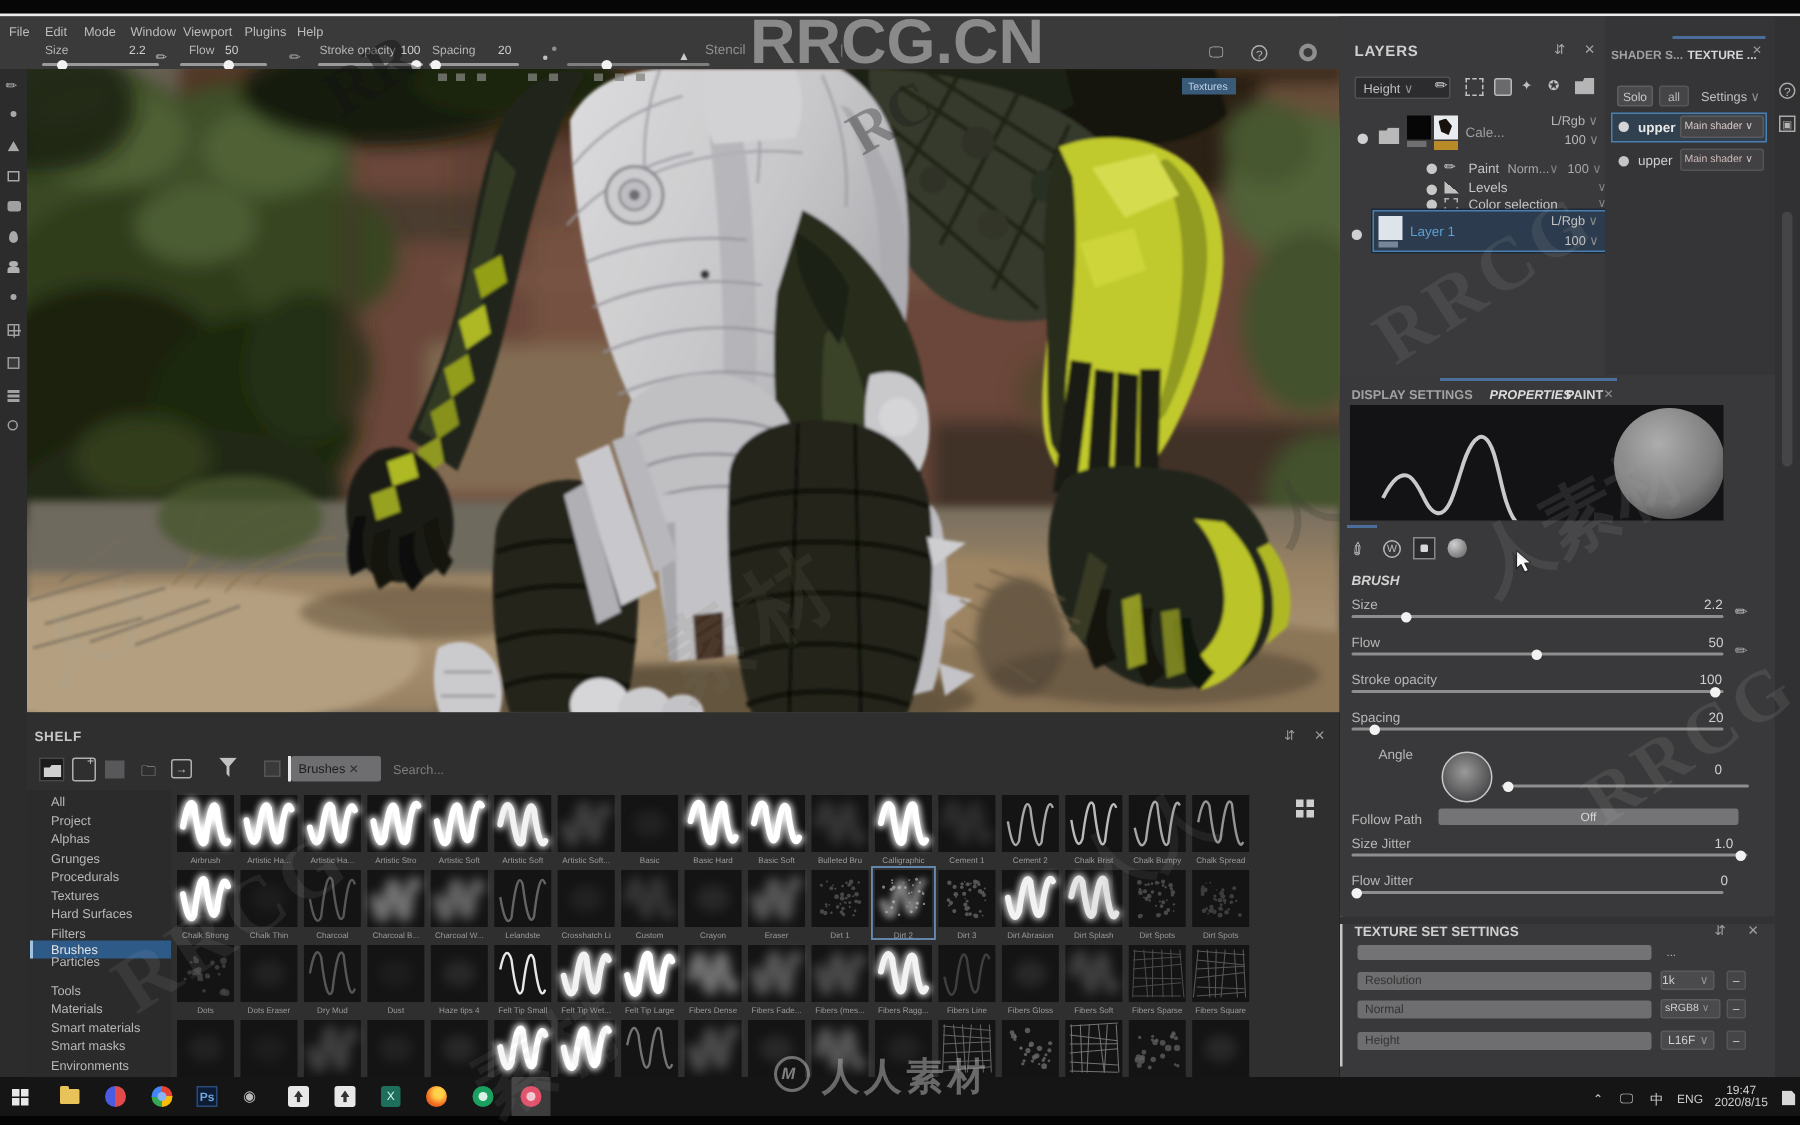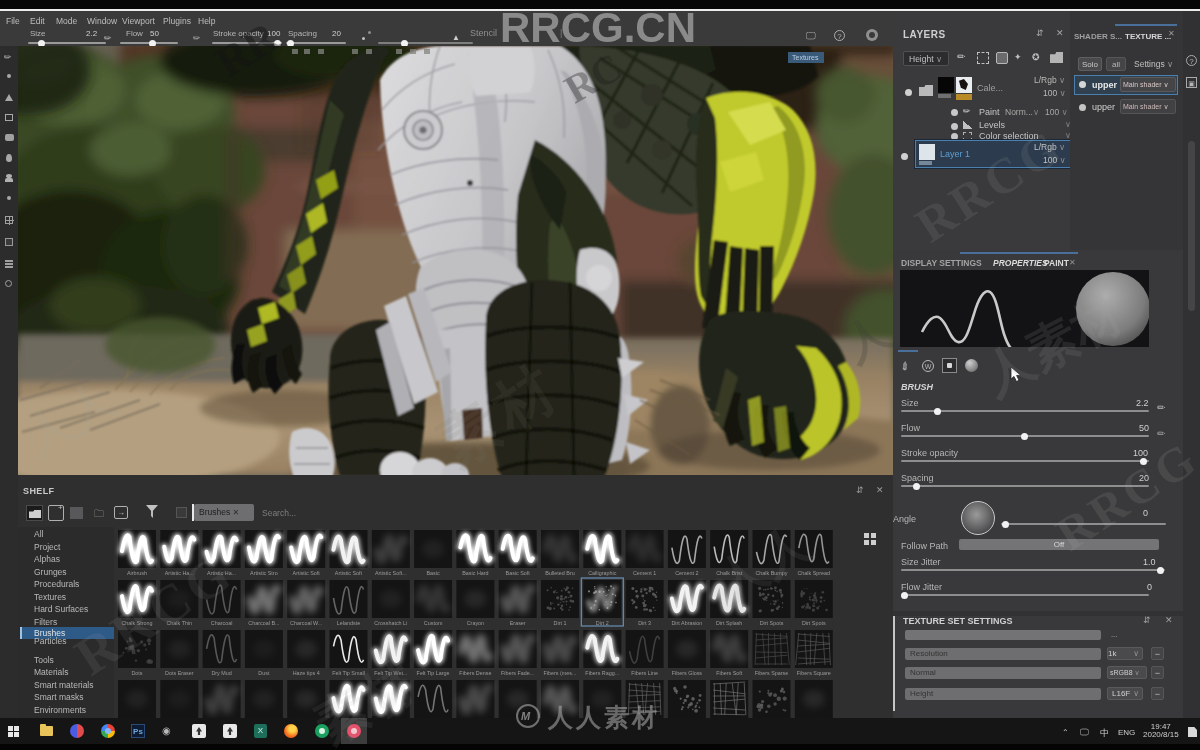--- a/index.html
+++ b/index.html
@@ -939,21 +939,21 @@
   <div class="abs" style="left:290px;top:0;width:17px;height:707px;background:#313133;"></div>
   <div class="abs" style="left:293px;top:44px;width:11px;height:11px;border-radius:50%;border:1px solid #aaa;color:#b5b5b5;font-size:8px;text-align:center;line-height:11px;">?</div>
   <div class="abs" style="left:293px;top:66px;width:11px;height:11px;border:1px solid #aaa;color:#b5b5b5;font-size:7px;text-align:center;line-height:11px;">▣</div>
   <div class="abs" style="left:295px;top:130px;width:7px;height:170px;background:#454547;border-radius:4px;"></div>
 
   <div class="abs" style="left:0;top:0;width:290px;height:244px;background:#3a3a3c;">
     <div class="abs" style="left:10px;top:18px;color:#cfcfcf;font-size:10px;font-weight:bold;letter-spacing:.5px;">LAYERS</div>
     <div class="abs" style="left:143px;top:17px;color:#a5a5a5;font-size:9px;">⇵</div>
     <div class="abs" style="left:163px;top:17px;color:#a5a5a5;font-size:9px;">✕</div>
 
-    <div class="abs" style="left:10px;top:40px;width:46px;height:15px;background:#2c2c2e;border:1px solid #505052;border-radius:2px;color:#c0c0c0;font-size:8.5px;line-height:14px;padding-left:5px;">Height <span style="color:#909090;">∨</span></div>
+    <div class="abs" style="left:10px;top:40px;width:64px;height:15px;background:#2c2c2e;border:1px solid #505052;border-radius:2px;color:#c0c0c0;font-size:8.5px;line-height:14px;padding-left:5px;">Height <span style="color:#909090;">∨</span></div>
     <div class="abs" style="left:64px;top:40px;color:#c8c8c8;font-size:10px;transform:rotate(-45deg);">✎</div>
     <div class="abs" style="left:84px;top:41px;width:12px;height:12px;border:1.4px dashed #c0c0c0;"></div>
     <div class="abs" style="left:103px;top:41px;width:12px;height:12px;border:1.4px solid #b8b8b8;border-radius:2px;background:#6a6a6c;"></div>
     <div class="abs" style="left:121px;top:41px;width:13px;height:12px;color:#c0c0c0;font-size:9px;">✦</div>
     <div class="abs" style="left:139px;top:41px;width:13px;height:12px;color:#c0c0c0;font-size:9px;">✪</div>
     <div class="abs" style="left:157px;top:41px;width:13px;height:11px;background:#b5b5b5;clip-path:polygon(0 20%,40% 20%,48% 0,100% 0,100% 100%,0 100%);"></div>
     <div class="abs" style="left:180px;top:43px;width:9px;height:10px;background:#b5b5b5;clip-path:polygon(10% 0,90% 0,80% 100%,20% 100%);"></div>
         <div class="abs" style="left:178px;top:41px;width:13px;height:2px;background:#b5b5b5;"></div>
 
     <div class="abs" style="left:12px;top:78px;width:7px;height:7px;border-radius:50%;background:#d0d0d0;"></div>
@@ -1049,21 +1049,21 @@
         <div class="thumbdot" style="left:131px;top:185px;"></div>
     <div class="abs" style="left:264px;top:178px;color:#a0a0a0;font-size:10px;transform:rotate(-45deg);">✎</div>
     <div class="abs lbl" style="left:8px;top:198px;">Stroke opacity</div>
         <div class="abs val" style="left:240px;top:198px;">100</div>
     <div class="track" style="left:8px;top:210px;width:248px;background:#8e8e8e;"></div>
         <div class="thumbdot" style="left:250px;top:210px;"></div>
     <div class="abs lbl" style="left:8px;top:223px;">Spacing</div>
         <div class="abs val" style="left:246px;top:223px;">20</div>
     <div class="track" style="left:8px;top:235px;width:248px;background:#8e8e8e;"></div>
         <div class="thumbdot" style="left:23px;top:235px;"></div>
-    <div class="abs lbl" style="left:0;top:248px;margin-top:16px;">Angle</div>
+    <div class="abs lbl" style="left:26px;top:248px;">Angle</div>
         <div class="abs val" style="left:250px;top:258px;">0</div>
     <div class="abs" style="left:68px;top:251px;width:34px;height:34px;border-radius:50%;background:radial-gradient(circle at 45% 40%,#9a9a9a,#4e4e50 70%);border:1.5px solid #c9c9c9;"></div>
     <div class="track" style="left:108px;top:273px;width:165px;background:#8e8e8e;"></div>
         <div class="thumbdot" style="left:112px;top:273px;"></div>
     <div class="abs lbl" style="left:8px;top:291px;">Follow Path</div>
     <div class="abs" style="left:66px;top:289px;width:200px;height:11px;background:#747476;border-radius:2px;color:#3e3e3e;font-size:8px;text-align:center;line-height:11px;color:#d8d8d8;">Off</div>
     <div class="abs lbl" style="left:8px;top:307px;">Size Jitter</div>
         <div class="abs val" style="left:250px;top:307px;">1.0</div>
     <div class="track" style="left:8px;top:319px;width:264px;background:#8e8e8e;"></div>
         <div class="thumbdot" style="left:267px;top:319px;"></div>

